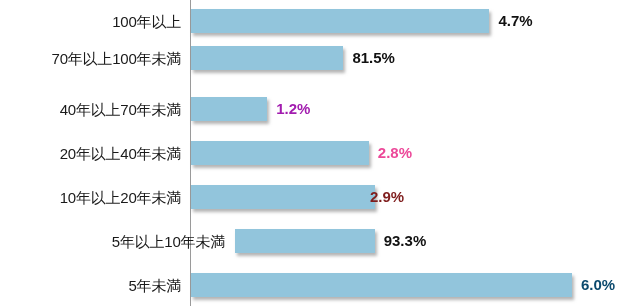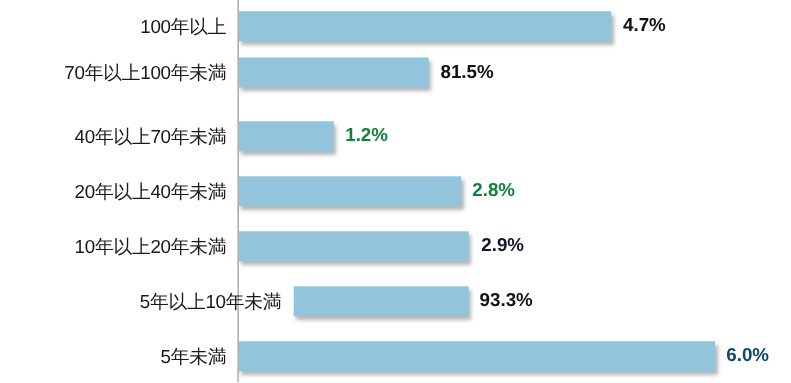--- a/index.html
+++ b/index.html
@@ -103,35 +103,35 @@
           <div class="cat-label">70年以上100年未満</div>
           <div class="bar-wrap">
             <div class="bar" style="width: 152.4px; background: rgb(146, 197, 220);"></div>
             <div class="value-label" style="left: 161.4px; color: rgb(17, 17, 17);">81.5%</div>
           </div>
         </div>
         <div class="bar-row" style="top: 88px; padding-left: 16px;">
           <div class="cat-label">40年以上70年未満</div>
           <div class="bar-wrap">
             <div class="bar" style="width: 76.2px; background: rgb(146, 197, 220);"></div>
-            <div class="value-label" style="left: 85.2px; color: #15803d;">1.2%</div>
+            <div class="value-label" style="left: 85.2px; color: #a21caf;">1.2%</div>
           </div>
         </div>
         <div class="bar-row" style="top: 132px;">
           <div class="cat-label">20年以上40年未満</div>
           <div class="bar-wrap">
             <div class="bar" style="width: 177.8px; background: rgb(146, 197, 220);"></div>
-            <div class="value-label" style="left: 186.8px; color: #15803d;">2.8%</div>
+            <div class="value-label" style="left: 186.8px; color: #ec4899;">2.8%</div>
           </div>
         </div>
         <div class="bar-row" style="top: 176px;">
           <div class="cat-label">10年以上20年未満</div>
           <div class="bar-wrap">
             <div class="bar" style="width: 184.15px; background: rgb(146, 197, 220);"></div>
-            <div class="value-label" style="left: 194px; color: #0f172a;">2.9%</div>
+            <div class="value-label" style="left: 179px; color: #7f1d1d;">2.9%</div>
           </div>
         </div>
         <div class="bar-row" style="top: 220px; margin-left: 44px;">
           <div class="cat-label">5年以上10年未満</div>
           <div class="bar-wrap">
             <div class="bar" style="width: 139.7px; background: rgb(146, 197, 220);"></div>
             <div class="value-label" style="left: 148.7px; color: rgb(17, 17, 17);">93.3%</div>
           </div>
         </div>
         <div class="bar-row" style="top: 264px;">

